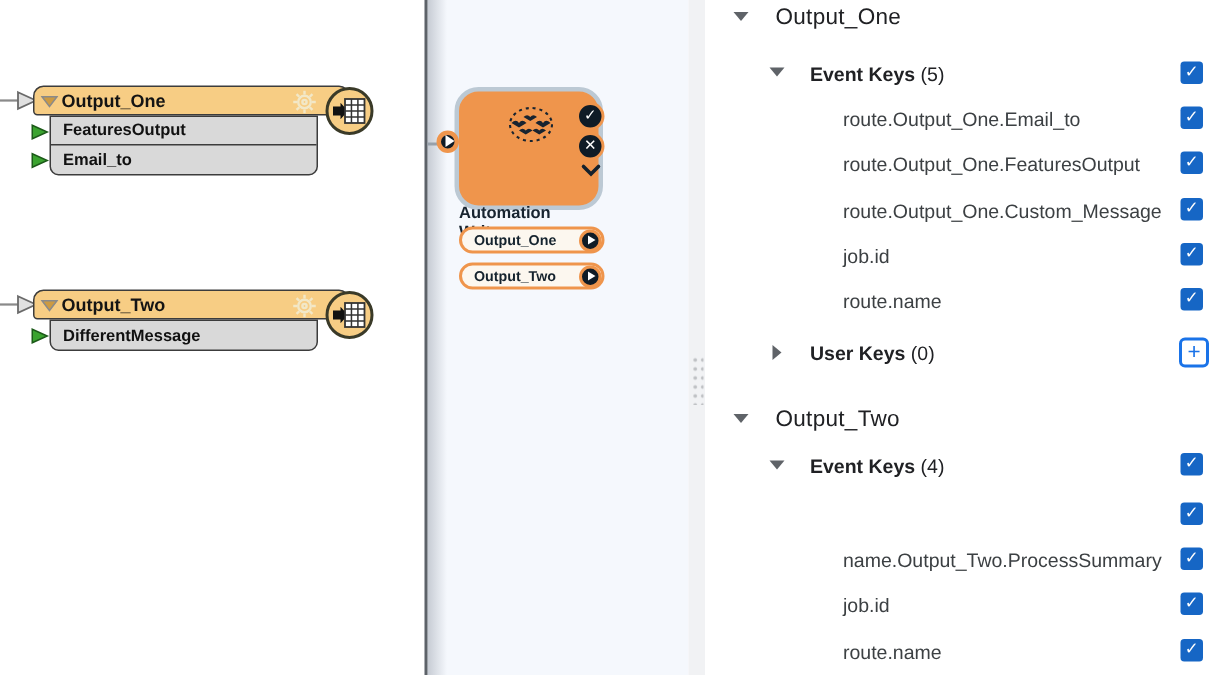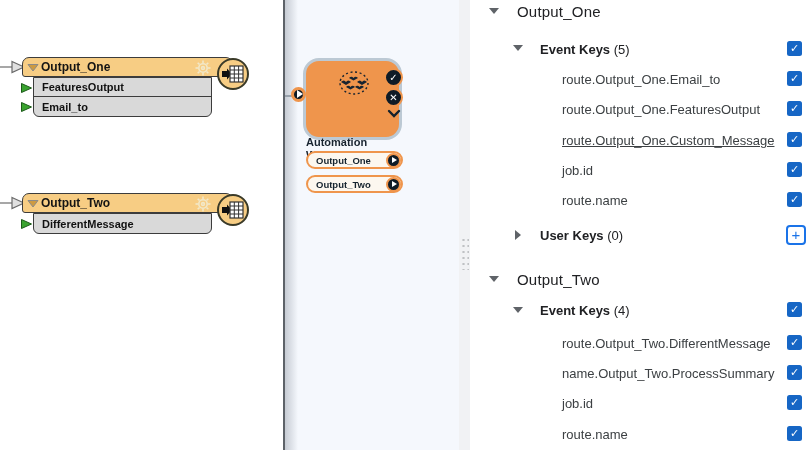--- a/index.html
+++ b/index.html
@@ -240,21 +240,21 @@
     <span class="grp-count">(5)</span>
   </div>
   <div class="abs cbx" style="left:787px;top:41px;">✓</div>
 
   <div class="abs key-label" style="left:540px;top:72px;">route.Output_One.Email_to</div>
   <div class="abs cbx" style="left:787px;top:71px;">✓</div>
 
   <div class="abs key-label" style="left:540px;top:102px;">route.Output_One.FeaturesOutput</div>
   <div class="abs cbx" style="left:787px;top:101px;">✓</div>
 
-  <div class="abs key-label" style="left:540px;top:133px;text-decoration:underline;">route.Output_One.Custom_Message</div>
+  <div class="abs key-label" style="left:540px;top:133px;">route.Output_One.Custom_Message</div>
   <div class="abs cbx" style="left:787px;top:132px;">✓</div>
 
   <div class="abs key-label" style="left:540px;top:163px;">job.id</div>
   <div class="abs cbx" style="left:787px;top:162px;">✓</div>
 
   <div class="abs key-label" style="left:540px;top:193px;">route.name</div>
   <div class="abs cbx" style="left:787px;top:192px;">✓</div>
 
   <div class="abs caret-right" style="left:515px;top:230px;"></div>
   <div class="abs grp-label" style="left:540px;top:228px;">
@@ -266,21 +266,20 @@
   <div class="abs caret-down" style="left:489px;top:276px;"></div>
   <div class="abs sec-title" style="left:517px;top:271px;">Output_Two</div>
 
   <div class="abs caret-down" style="left:513px;top:307px;"></div>
   <div class="abs grp-label" style="left:540px;top:303px;">
     <span>Event Keys</span>
     <span class="grp-count">(4)</span>
   </div>
   <div class="abs cbx" style="left:787px;top:302px;">✓</div>
 
-  <div class="abs key-label" style="left:540px;top:336px;">route.Output_Two.DifferentMessage</div>
   <div class="abs cbx" style="left:787px;top:335px;">✓</div>
 
   <div class="abs key-label" style="left:540px;top:366px;">name.Output_Two.ProcessSummary</div>
   <div class="abs cbx" style="left:787px;top:365px;">✓</div>
 
   <div class="abs key-label" style="left:540px;top:396px;">job.id</div>
   <div class="abs cbx" style="left:787px;top:395px;">✓</div>
 
   <div class="abs key-label" style="left:540px;top:427px;">route.name</div>
   <div class="abs cbx" style="left:787px;top:426px;">✓</div>

